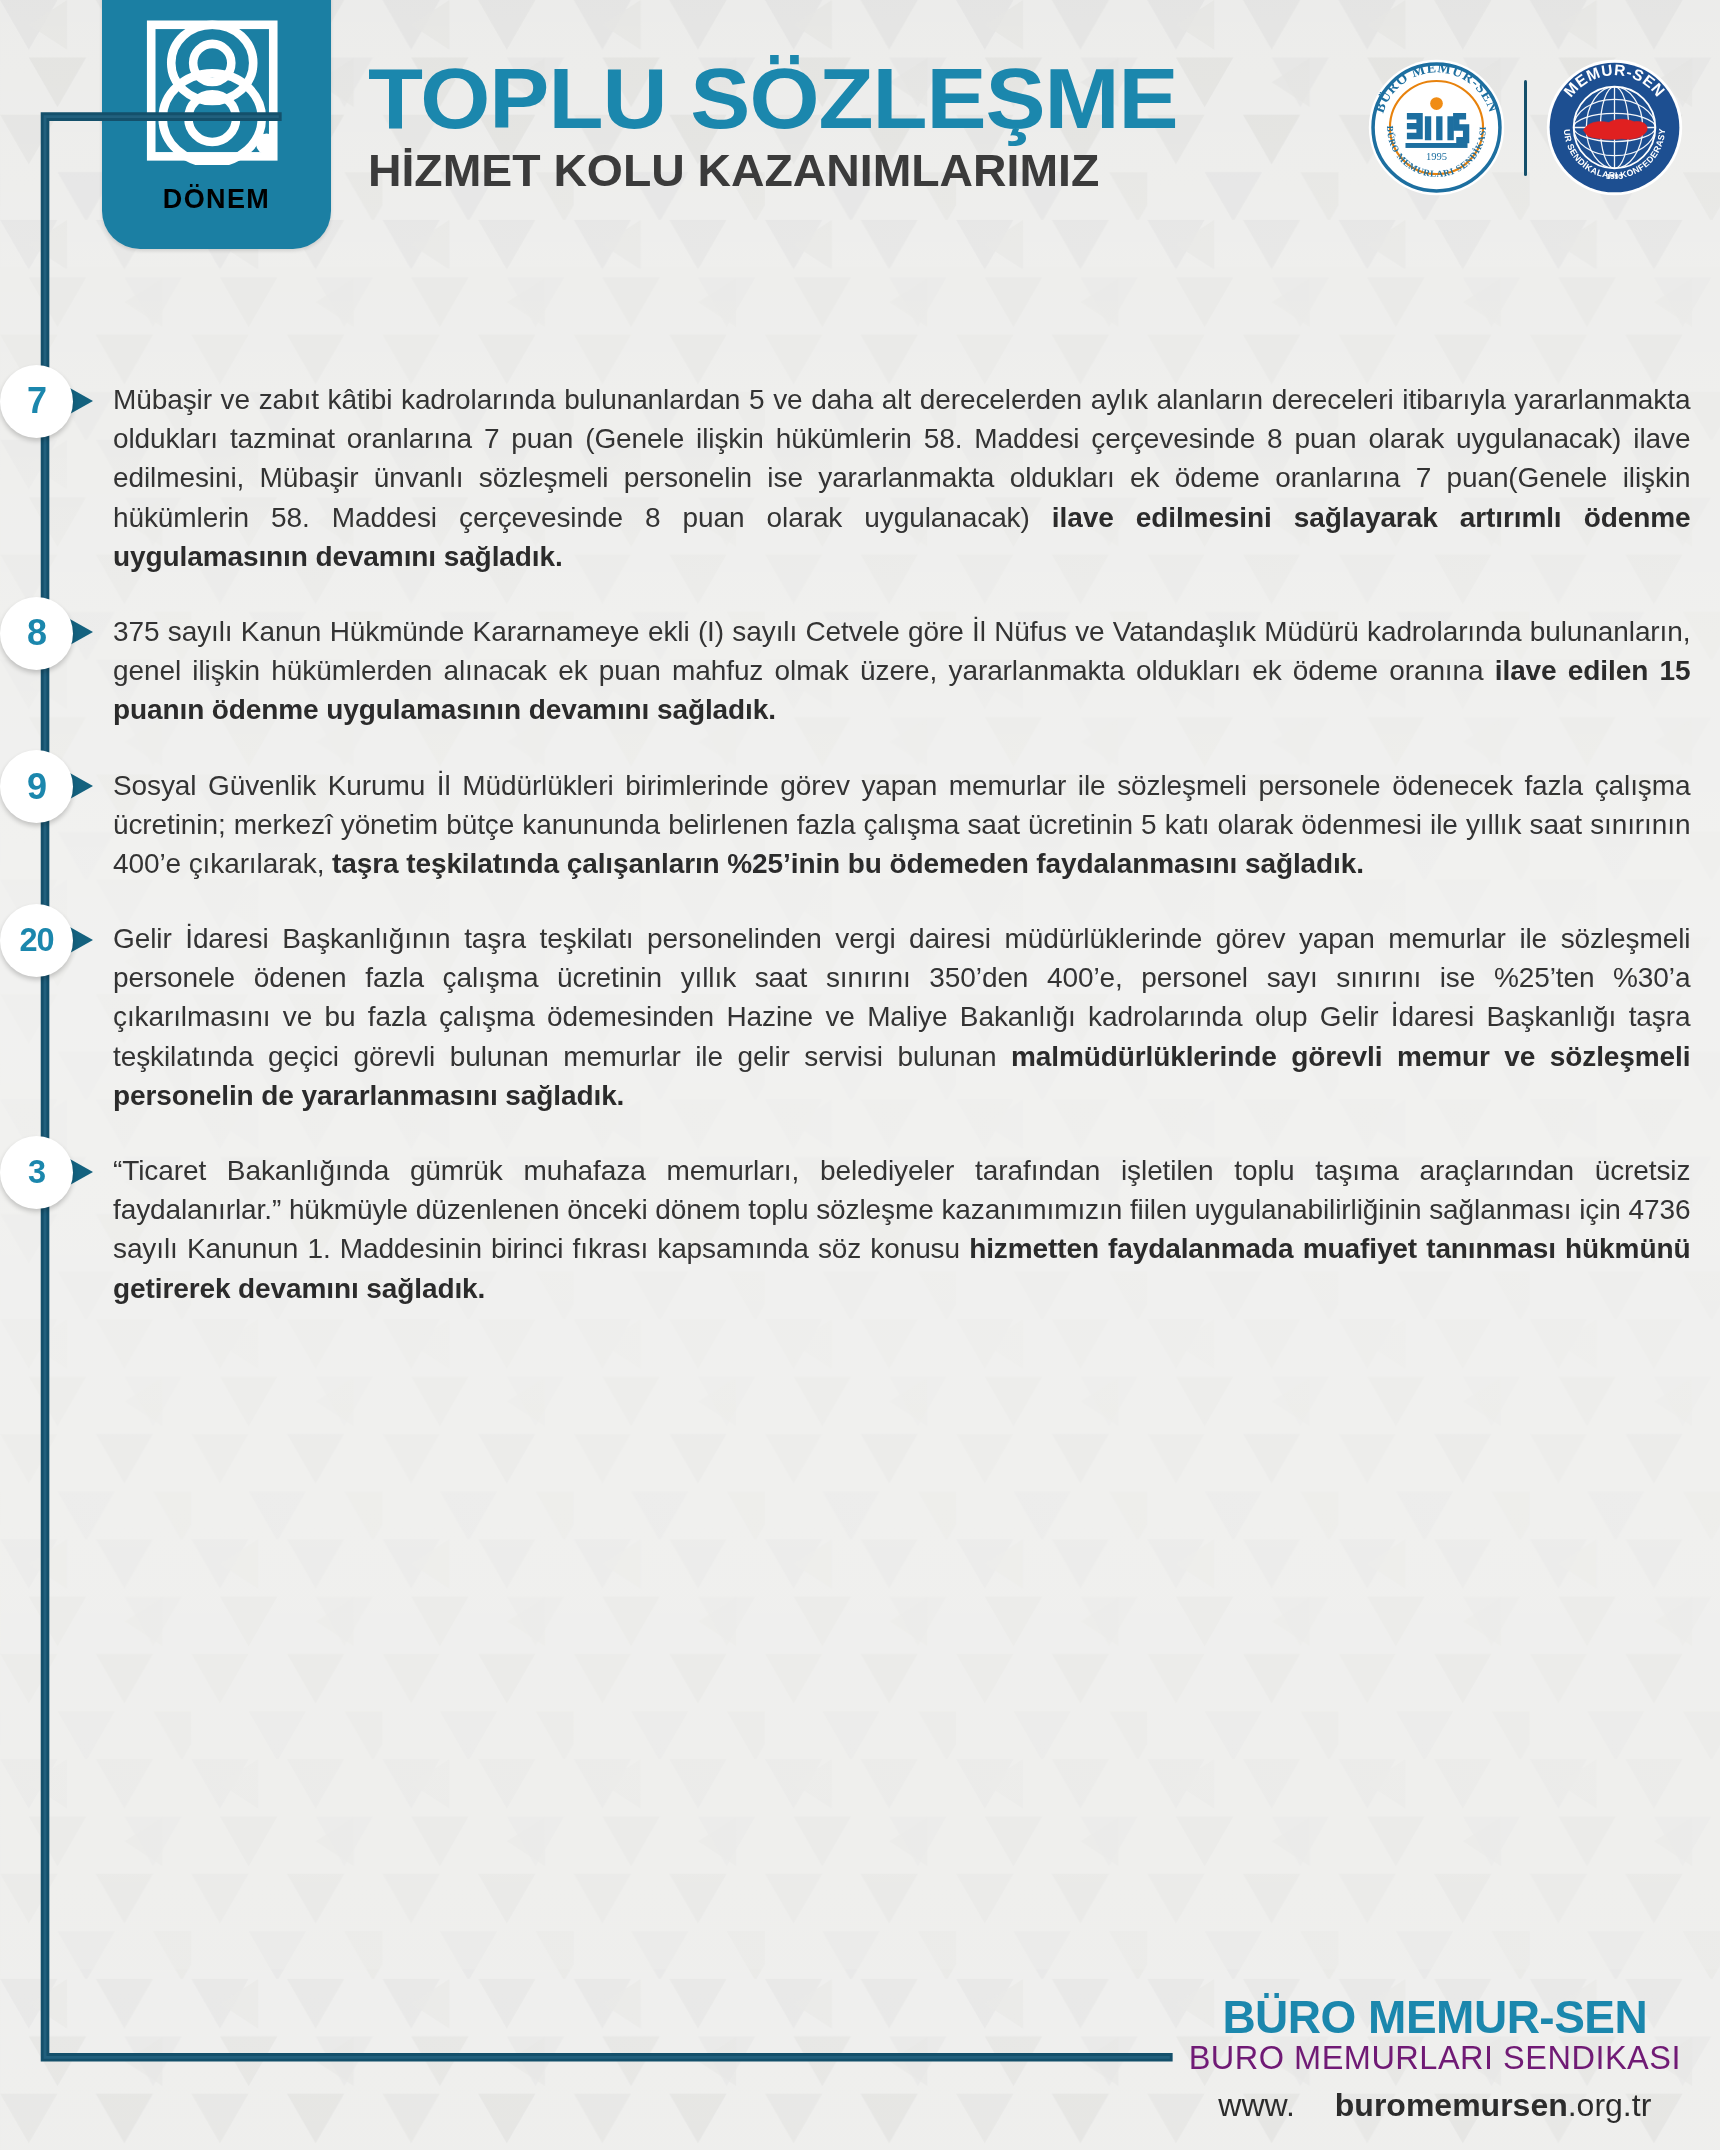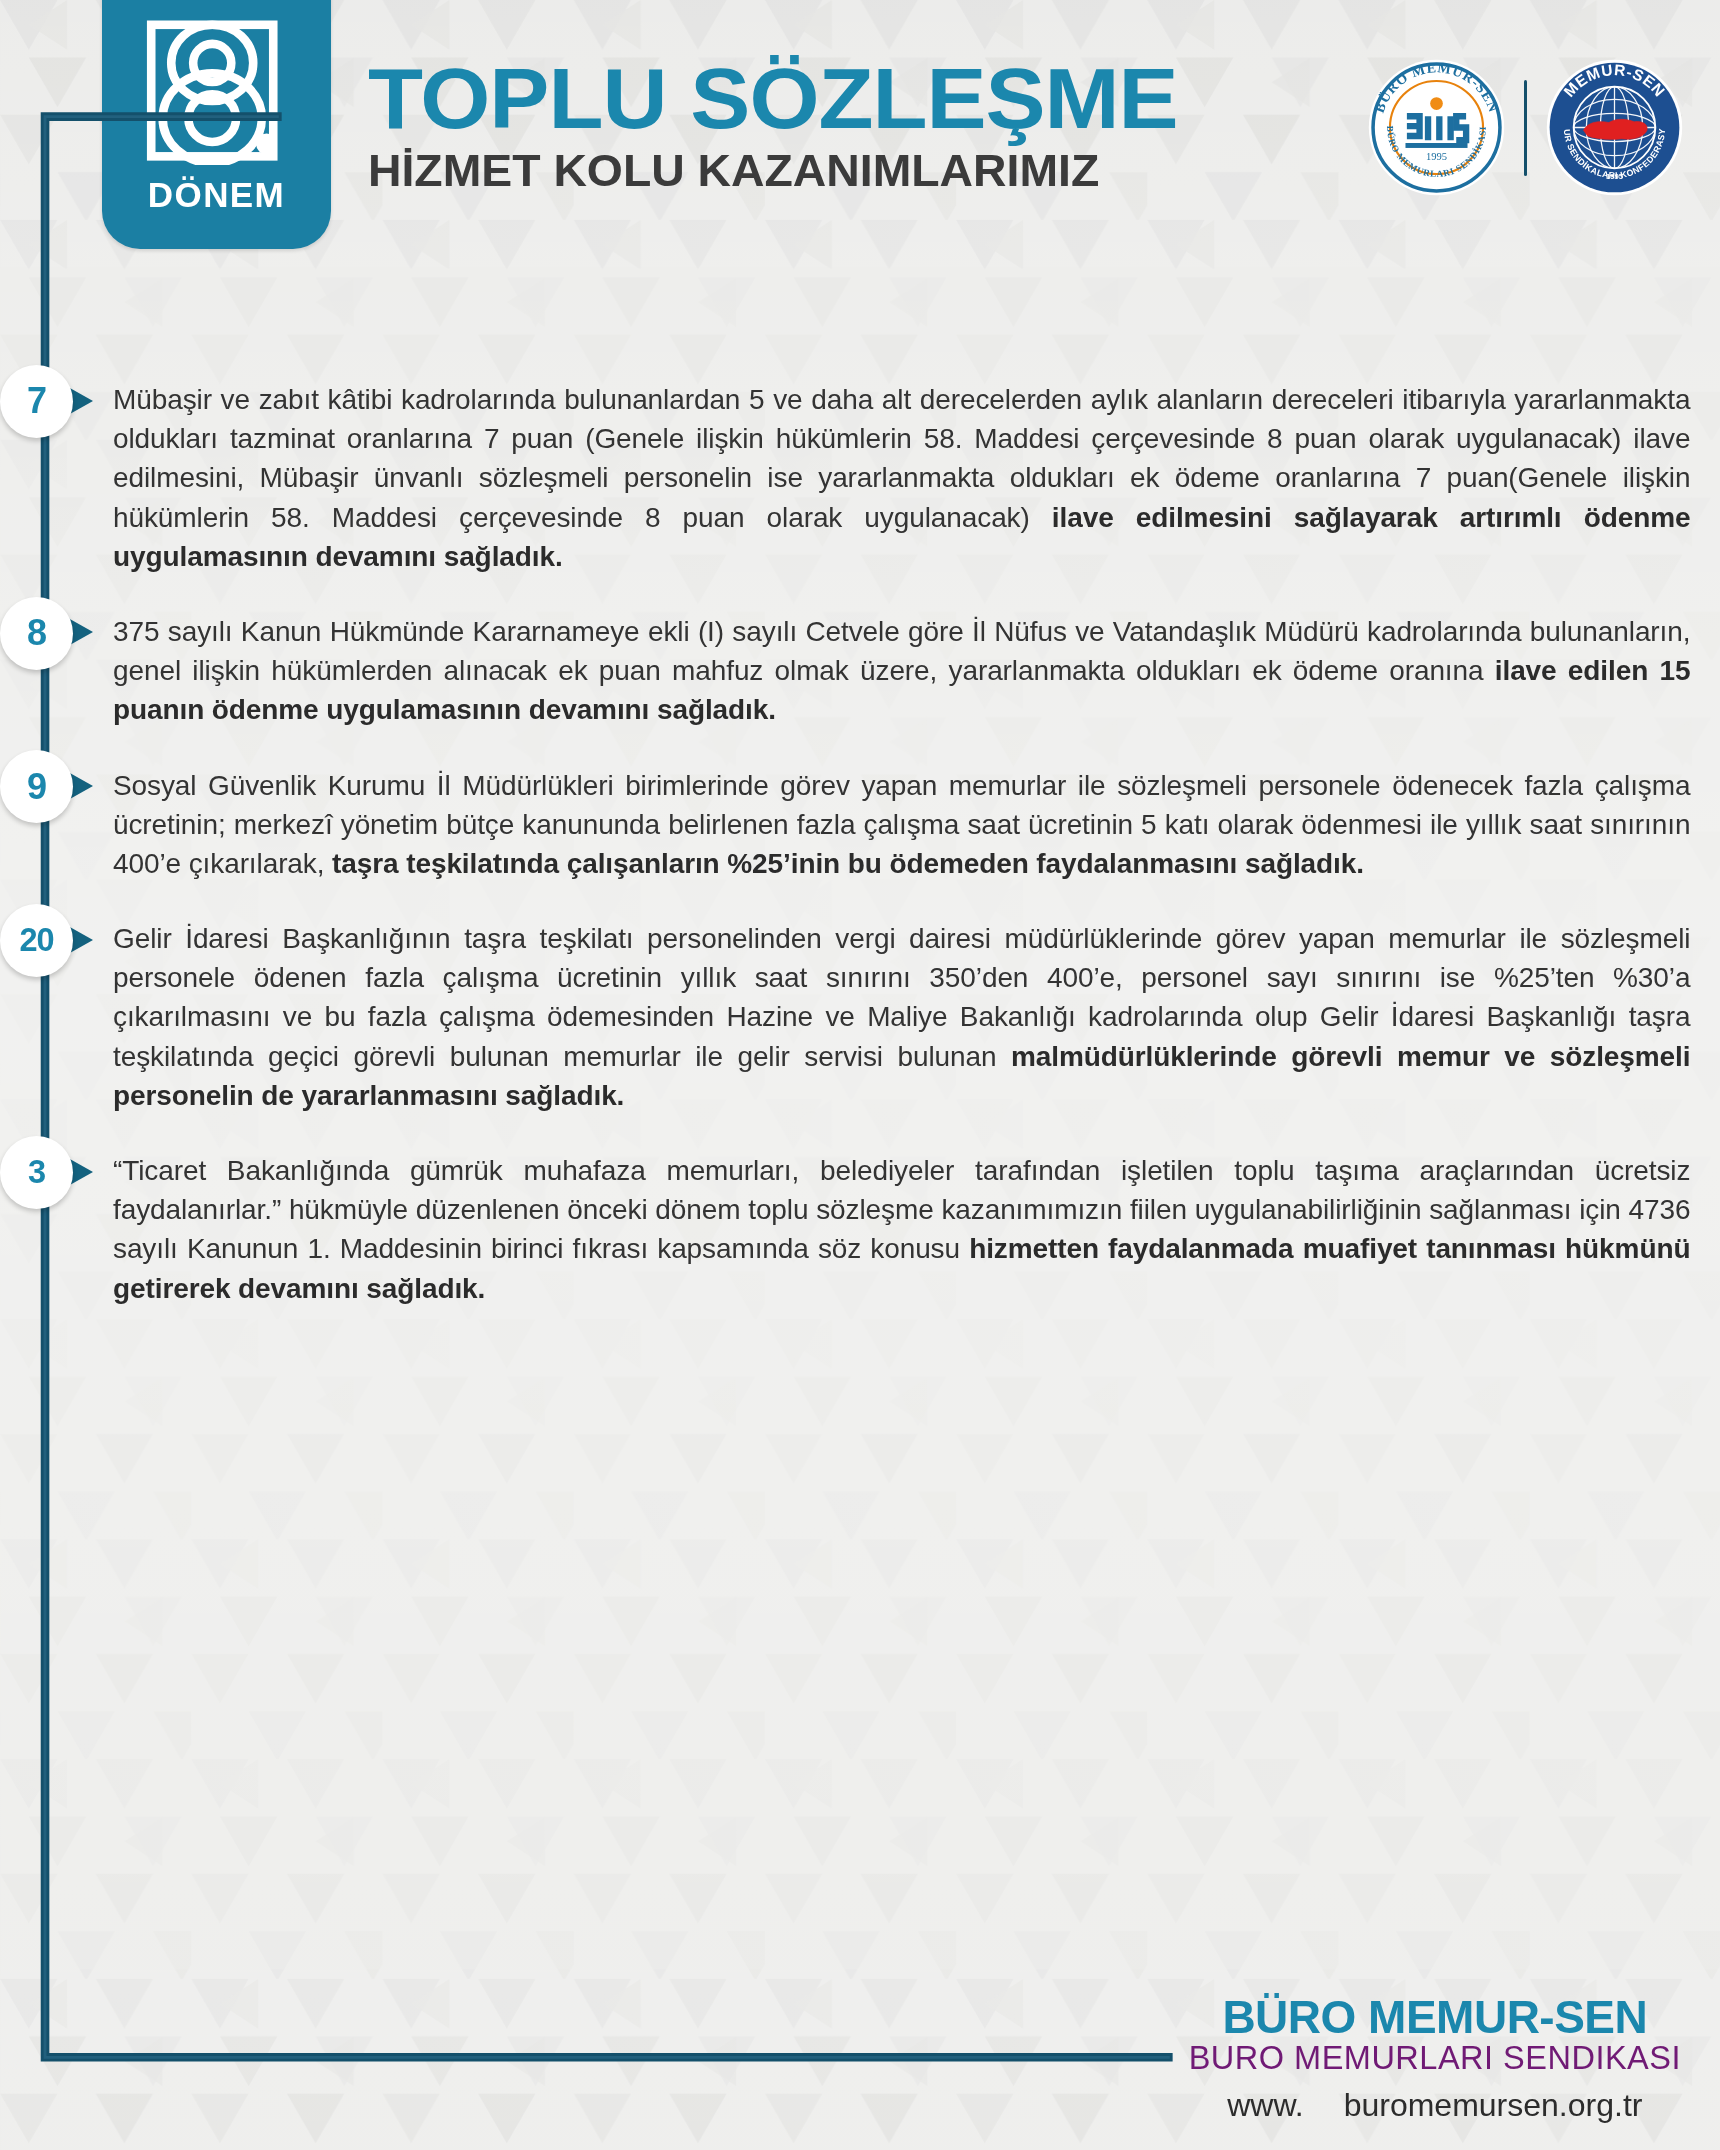--- a/index.html
+++ b/index.html
@@ -54,22 +54,22 @@
     top: 57px;
     transform: translateX(-50%);
     width: 143px;
     height: 146px;
   }
   .logo-box .donem {
     position: absolute;
     left: 0; right: 0;
     bottom: 34px;
     text-align: center;
-    color: #ffffff;
-    font-size: 35px;
+    color: #000000;
+    font-size: 27px;
     font-weight: bold;
     letter-spacing: 1.4px;
     font-family: "Liberation Sans", sans-serif;
   }
 
   .title-wrap {
     position: absolute;
     left: 368px;
     top: 59px;
     width: 879px;
@@ -220,21 +220,21 @@
     letter-spacing: 0.5px;
     line-height: 1.15;
     font-family: "Liberation Sans", sans-serif;
   }
   .footer-url {
     margin-top: 9.6px;
     font-size: 32px;
     color: #2c2c2c;
     font-family: "Liberation Sans", sans-serif;
   }
-  .footer-url b { font-weight: normal; margin-left: 40px; }
+  .footer-url b { font-weight: bold; margin-left: 40px; }
 </style>
 </head>
 <body>
 
 <svg id="bg-pattern" width="1721" height="2151" viewBox="0 0 1800 2250" aria-hidden="true">
   <defs>
     <pattern id="tri" width="200" height="230" patternUnits="userSpaceOnUse">
       <polygon points="0,0 60,0 30,52" fill="#dedede" opacity="0.85"></polygon>
       <polygon points="100,0 160,0 130,52" fill="#dededc" opacity="0.7"></polygon>
       <polygon points="30,60 90,60 60,112" fill="#dcdcda" opacity="0.8"></polygon>

